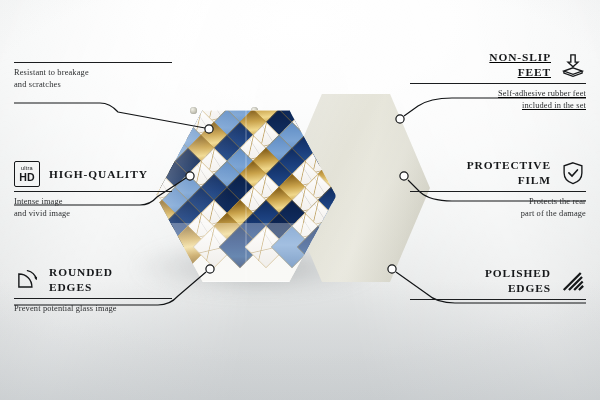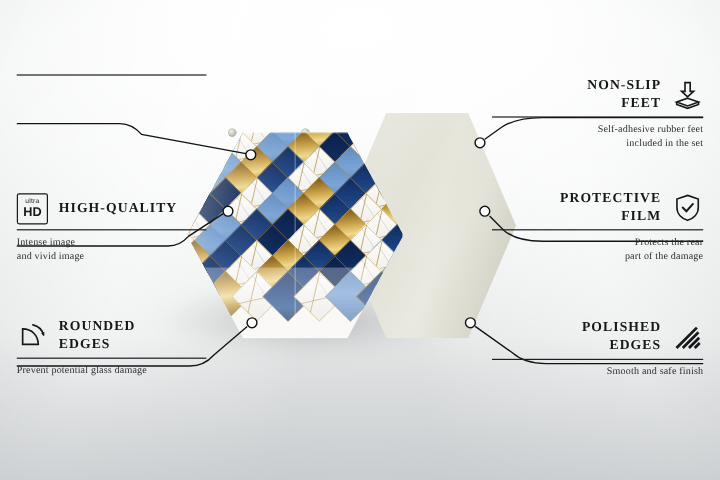--- a/index.html
+++ b/index.html
@@ -317,20 +317,24 @@
 
     <path d="M586,201 L452,201 Q430,201 420,192 L408,180"></path>
     <circle class="ring" cx="404" cy="176" r="4.1"></circle>
 
     <path d="M586,303 L455,303 Q437,303 427,294 L396,272"></path>
     <circle class="ring" cx="392" cy="269" r="4.1"></circle>
   </svg>
 
   <div class="callout left" style="left:14px; top:58px; width:158px;">
     <div class="c-rule"></div>
+    <div class="c-desc">
+      <div>Resistant to breakage</div>
+      <div>and scratches</div>
+    </div>
   </div>
 
   <div class="callout left" style="left:14px; top:161px; width:158px;">
     <div class="c-head">
       <span class="badge-hd">
         <span class="u">ultra</span>
         <span class="hd">HD</span>
       </span>
       <div>
         <div class="c-title">HIGH-QUALITY</div>
@@ -354,25 +358,25 @@
         </g>
           </svg>
       </span>
       <div>
         <div class="c-title">ROUNDED</div>
         <div class="c-title">EDGES</div>
       </div>
     </div>
     <div class="c-rule"></div>
     <div class="c-desc">
-      <div>Prevent potential glass damage</div>
-    </div>
-  </div>
-
-  <div class="callout right" style="right:14px; top:64px; width:176px;">
+      <div>Prevent potential glass image</div>
+    </div>
+  </div>
+
+  <div class="callout right" style="right:14px; top:50px; width:176px;text-decoration:underline;">
     <div class="c-head">
       <div>
         <div class="c-title">NON-SLIP</div>
         <div class="c-title">FEET</div>
       </div>
       <span class="c-icon">
         <svg viewBox="0 0 24 24">
             <g fill="none" stroke="#16181a" stroke-width="1.25">
           <path d="M10 2.6 H14 V9.4 H16.6 L12 13.6 L7.4 9.4 H10 Z"></path>
           <path d="M12 14.6 L20.4 17.6 L12 20.6 L3.6 17.6 Z"></path>
@@ -421,18 +425,15 @@
             <g stroke="#16181a" stroke-width="2.1" stroke-linecap="square">
           <path d="M4.2 19.6 L18.4 5.4"></path>
           <path d="M9.0 19.6 L19.6 9.0"></path>
           <path d="M13.8 19.6 L20.2 13.2"></path>
           <path d="M18.2 19.6 L20.6 17.2"></path>
         </g>
           </svg>
       </span>
     </div>
     <div class="c-rule"></div>
-    <div class="c-desc">
-      <div>Smooth and safe finish</div>
-    </div>
   </div>
 
 </div>
 
 </body></html>

